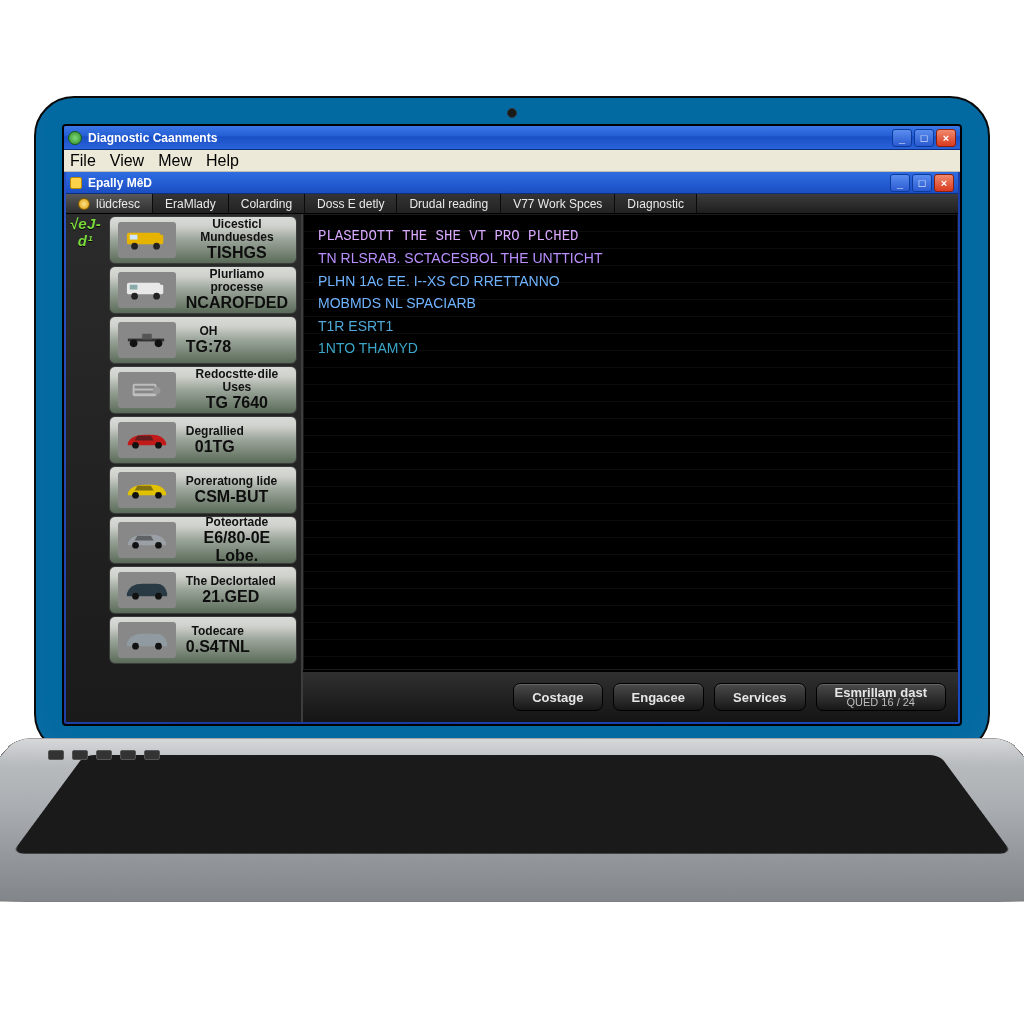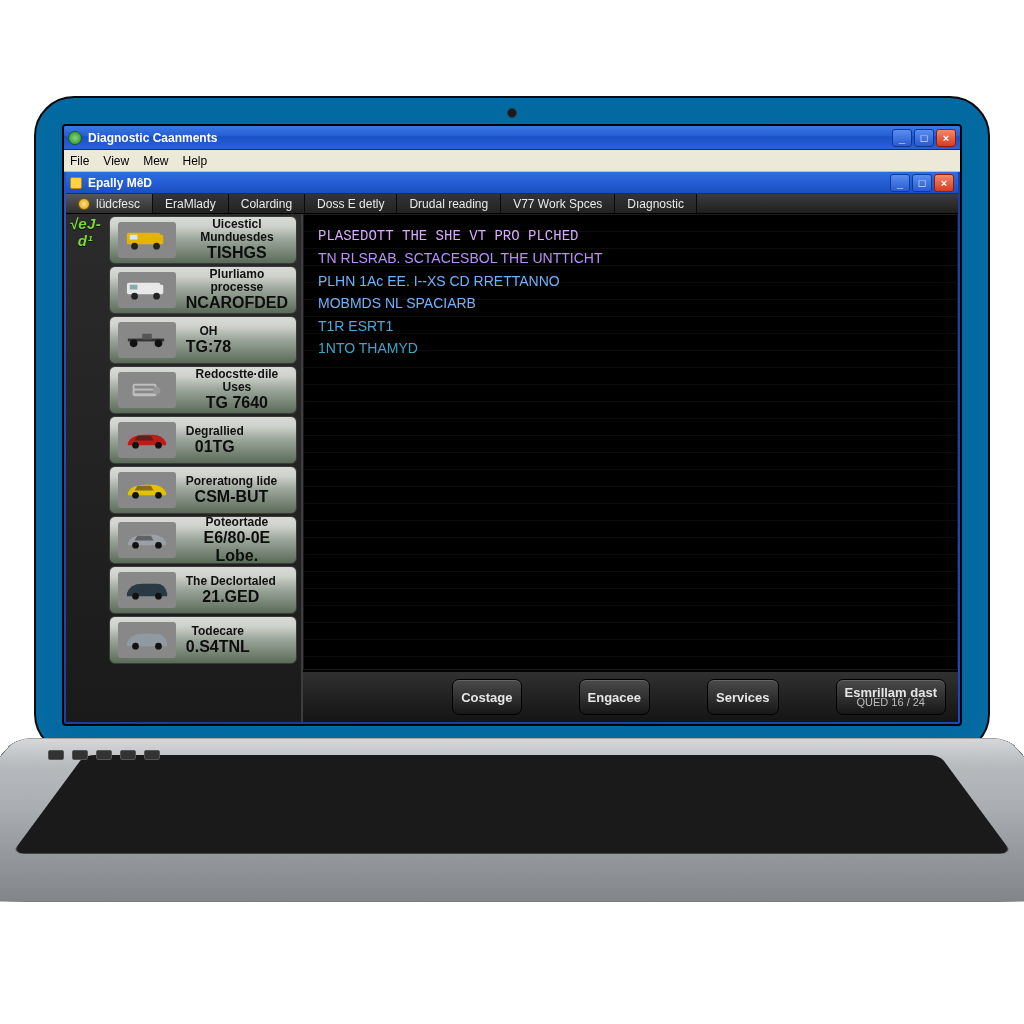--- a/index.html
+++ b/index.html
@@ -59,21 +59,21 @@
 .win-btn {
   width:20px;height:18px;font-size:11px;line-height:16px;text-align:center;
   border:1px solid #0c3a9a; color:#fff;
   background:linear-gradient(#5a8df0,#2a5ad0);
   border-radius:3px; cursor:pointer;
 }
 .win-btn.close{ background:linear-gradient(#f08a6d,#d93a1f); border-color:#8a1e0c;}
 .menu-bar{
   height:22px; background:#ece9d8; border-bottom:1px solid #c0beb0;
   display:flex; align-items:center; padding:0 6px; gap:14px;
-  font-size:12px; color:#000;
+  font-size:16px; color:#000;
 }
 .menu-bar span{ cursor:pointer; }
 
 
 .child{
   position:absolute; left:2px; right:2px; top:46px; bottom:2px;
   display:flex; flex-direction:column;
   background:#181818;
 }
 .child-title{
@@ -181,28 +181,27 @@
 .terminal .l4{color:#4fa8d8;}
 .terminal .l5{color:#3ba7c8;}
 
 .footer{
   height:52px;display:flex;align-items:center;justify-content:flex-end;
   gap:10px;padding:0 12px;
   background:linear-gradient(#303030,#141414);
   border-top:2px solid #000;
 }
 .fbtn{
-  height:36px;padding:0 8px;
+  height:28px;padding:0 18px;
   background:linear-gradient(#4a4a4a,#171717);
   color:#e6e6e6;font-size:13px;font-weight:bold;
   border:1px solid #000;border-radius:7px;
   display:flex;align-items:center;cursor:pointer;
   box-shadow:inset 0 1px 0 rgba(255,255,255,.15);
   white-space:nowrap;
-  margin-left:47px;
 }
 .fbtn .sub{display:block;font-size:11px;font-weight:normal;color:#bdbdbd;margin-top:-2px;}
 .fbtn.stack{flex-direction:column;justify-content:center;line-height:1;}
 </style>
 </head>
 <body>
 
 <div class="laptop">
   <div class="camera"></div>
 

